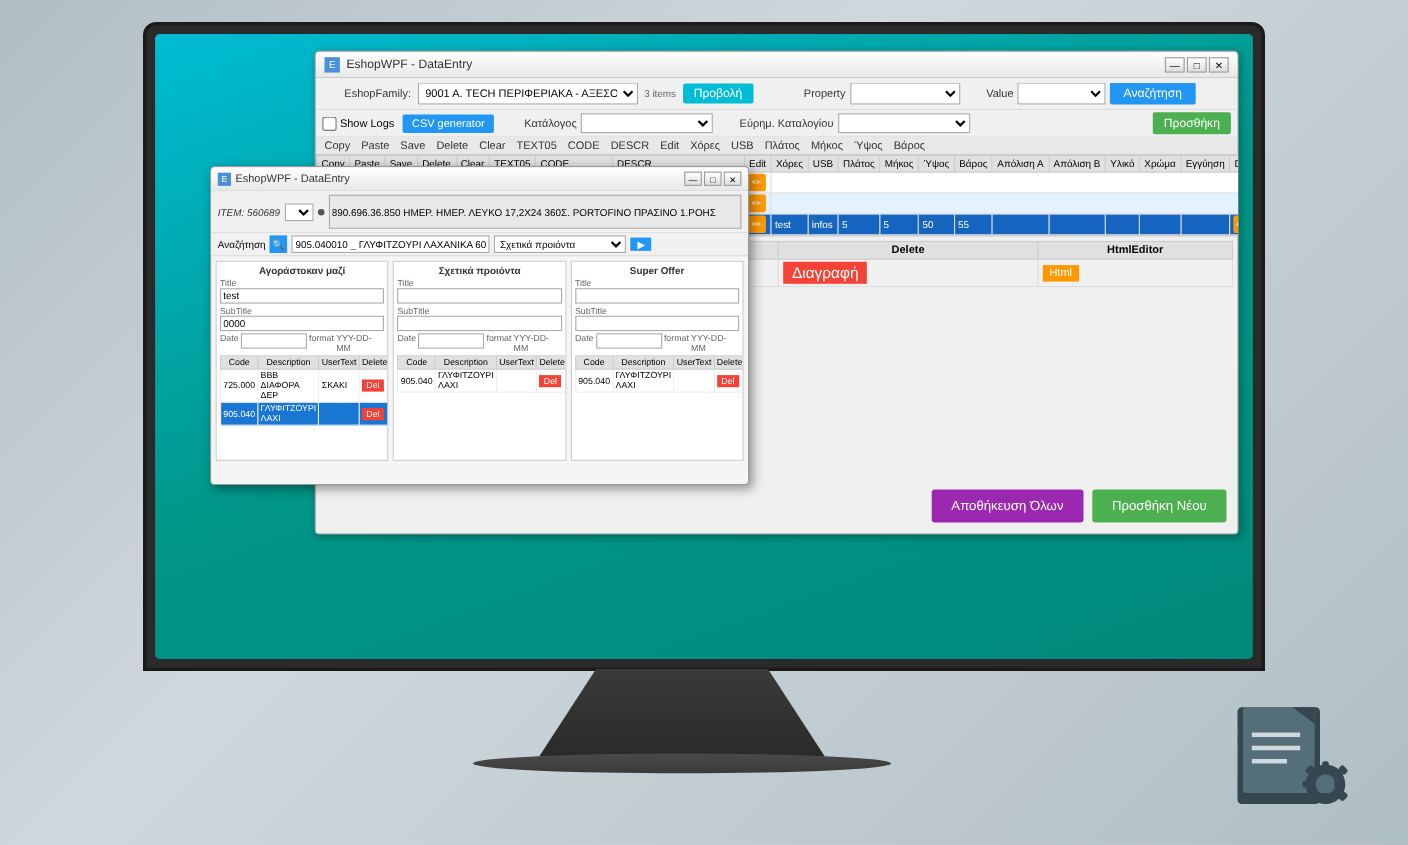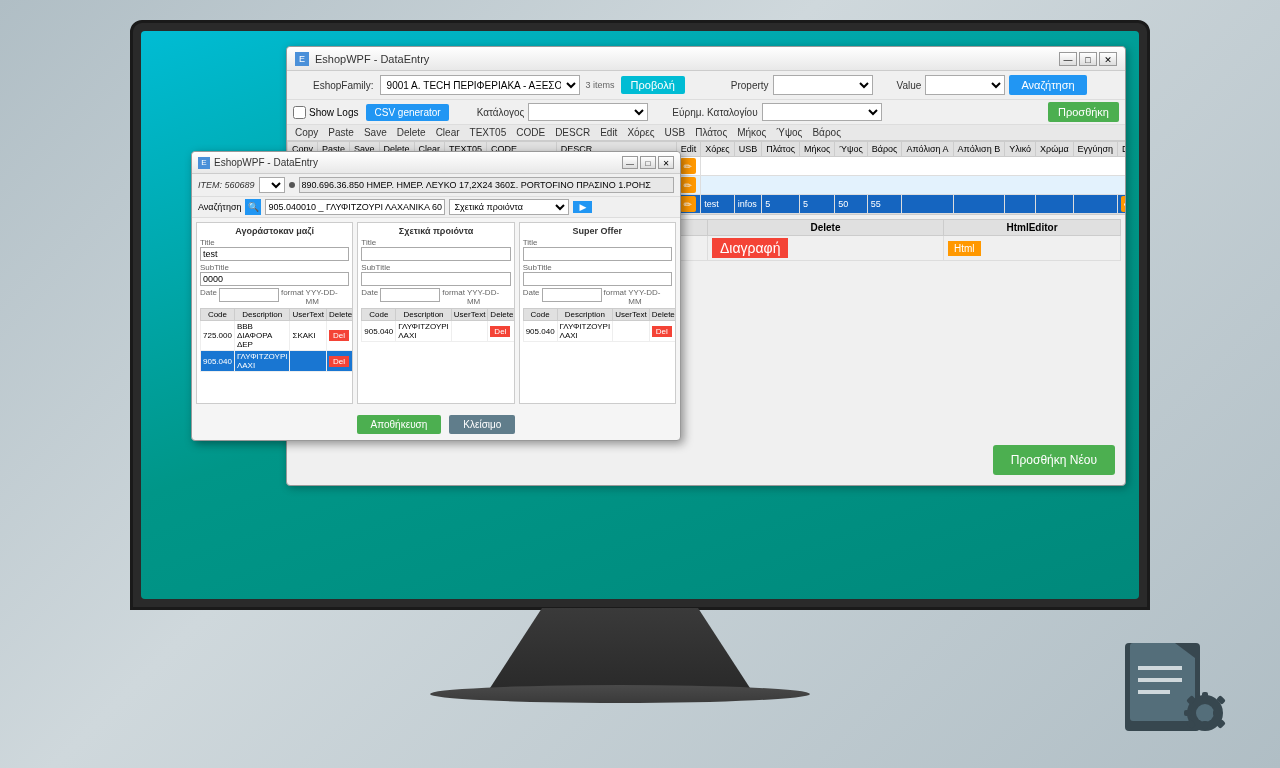--- a/index.html
+++ b/index.html
@@ -365,21 +365,21 @@
     .window2-id { font-size: 9px; color: #333; font-style: italic; }
     .window2-lang {
       background: white;
       border: 1px solid #aaa;
       font-size: 9px;
       padding: 1px 2px;
       width: 26px;
     }
     .window2-code-input {
       flex: 1;
-      height: 16px;
+      height: 31px;
       font-size: 9px;
       border: 1px solid #aaa;
       padding: 0 2px;
       background: #e8e8e8;
     }
 
     
     .window2-search {
       padding: 2px 6px;
       display: flex;
@@ -698,20 +698,21 @@
                 </td>
                 <td>
                   <button class="btn-html">Html</button>
                 </td>
               </tr>
             </tbody>
           </table>
         </div>
 
         <div class="bottom-actions">
+          <button class="btn-apothikeusi">Αποθήκευση Όλων</button>
           <button class="btn-prosthiki-neou">Προσθήκη Νέου</button>
         </div>
       </div>
     </div>
 
     <div class="wpf-window2">
 
       <div class="window2-titlebar">
         <span class="titlebar-icon" style="font-size:8px;width:12px;height:12px;line-height:12px;margin-right:4px;">E</span>
         <span class="window2-title">EshopWPF - DataEntry</span>
@@ -849,24 +850,20 @@
                 <td>905.040</td>
                 <td>ΓΛΥΦΙΤΖΟΥΡΙ ΛΑΧΙ</td>
                 <td></td>
                 <td><button style="background:#f44336;color:white;border:none;padding:1px 4px;font-size:8px;cursor:pointer;">Del</button></td>
               </tr>
             </tbody>
           </table>
         </div>
       </div>
 
-      <div class="window2-bottom">
-        <button class="btn-w2-save">Αποθήκευση</button>
-        <button class="btn-w2-close">Κλείσιμο</button>
-      </div>
     </div>
 
   </div>
 </div>
 
 <div class="monitor-stand"></div>
 <div class="monitor-base"></div>
 
 <div class="apple-logo"></div>
 

